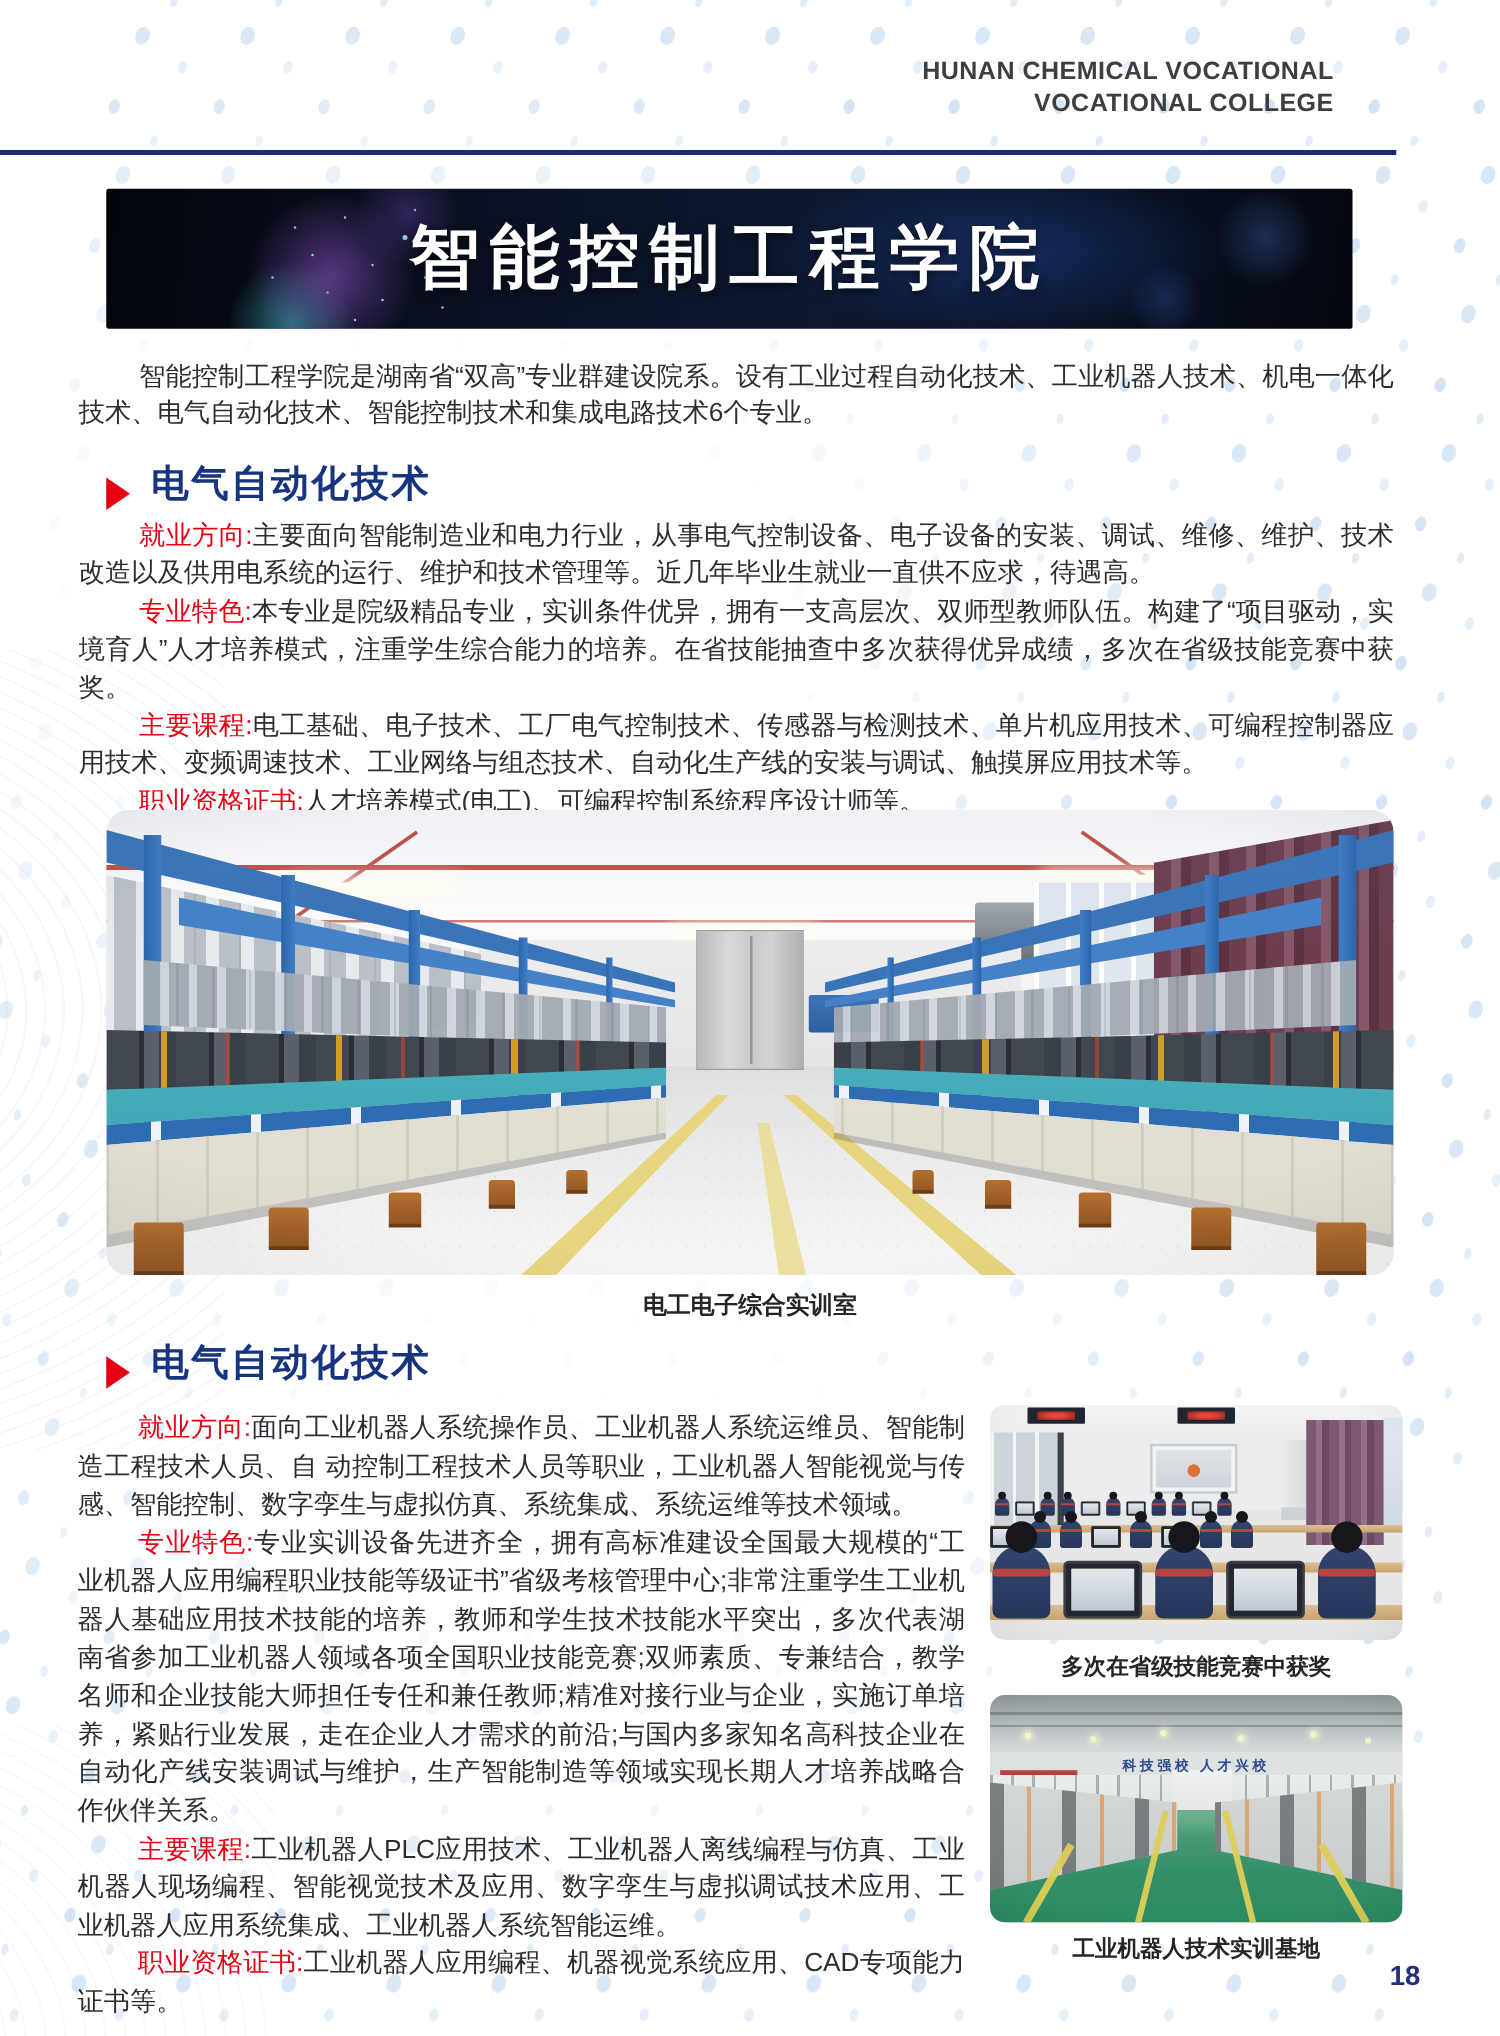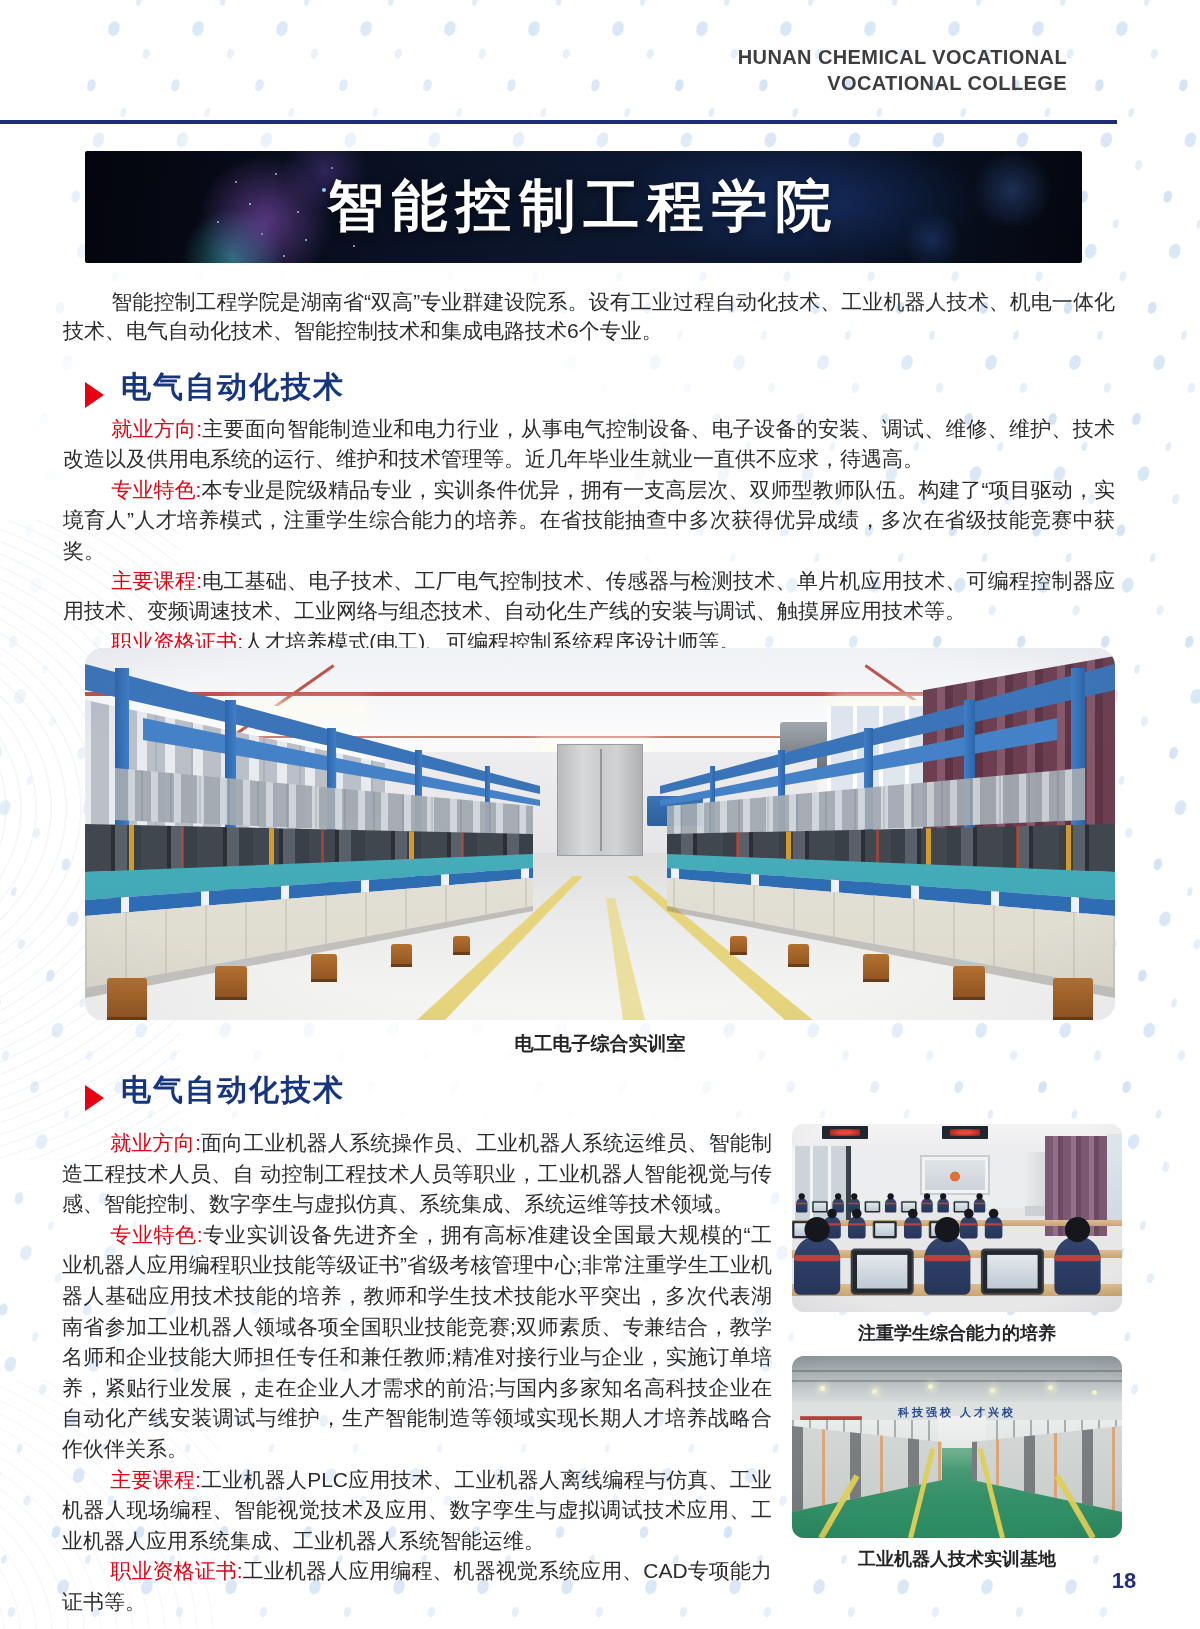--- a/index.html
+++ b/index.html
@@ -346,21 +346,21 @@
       </div>
       <div class="c-row" style="left:2px;top:112px;transform:scale(2.1);gap:5px;">
         <i class="stu"></i>
           <i class="mon"></i>
           <i class="stu"></i>
           <i class="mon"></i>
           <i class="stu"></i>
       </div>
       <div class="ab c-vign"></div>
     </div>
-    <div class="cap cap-s">注重学生综合能力的培养</div>
+    <div class="cap cap-s">多次在省级技能竞赛中获奖</div>
 
     <div class="photo-s photo-b">
       <div class="ab w-ceil"></div>
       <div class="ab w-truss"></div>
       <div class="ab w-light"></div>
       <div class="ab w-wall"></div>
       <div class="ab w-slogan">科技强校 人才兴校</div>
       <div class="ab w-banner"></div>
       <div class="ab w-glass"></div>
       <div class="ab w-door"></div>

